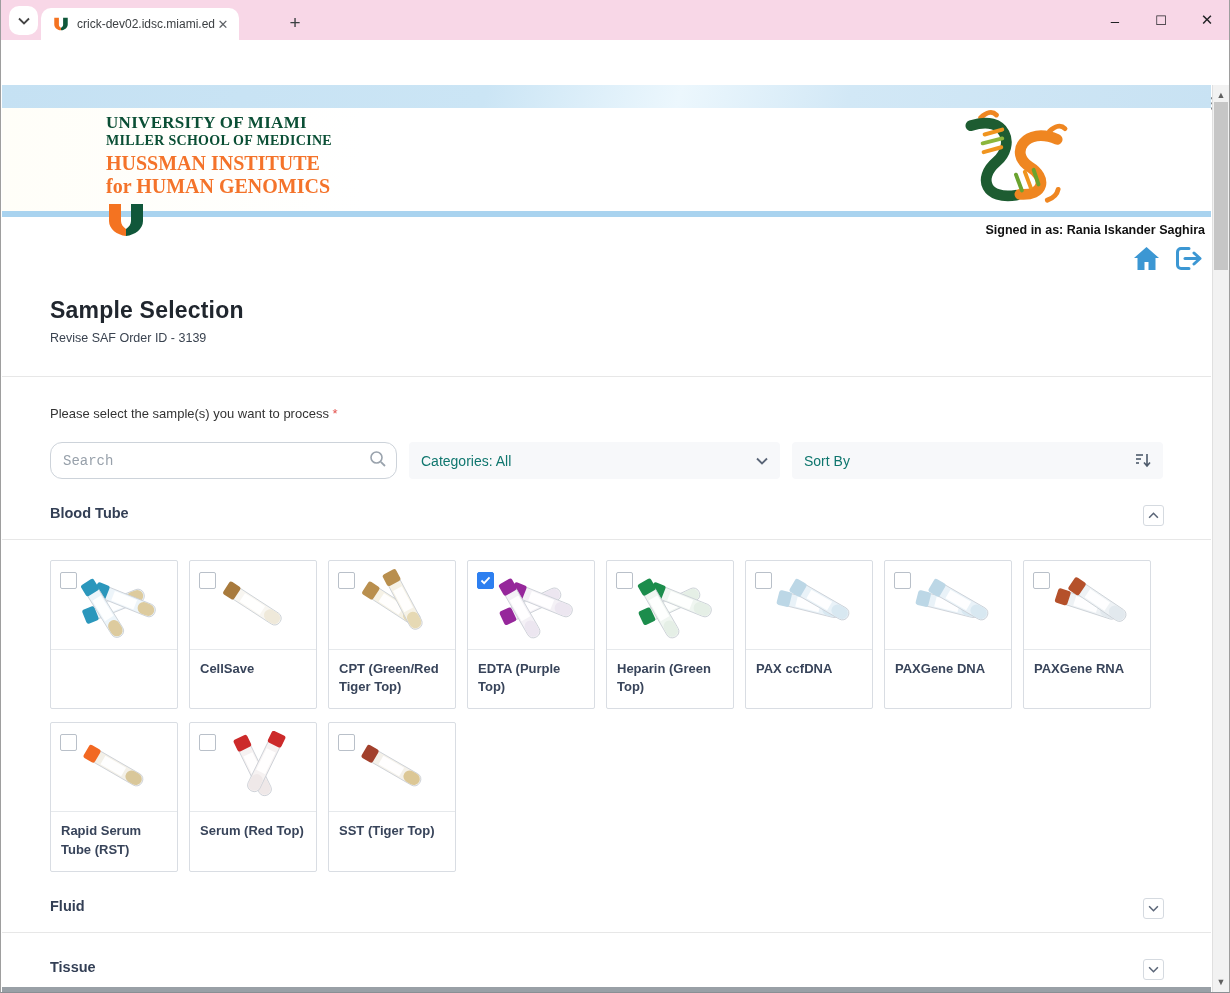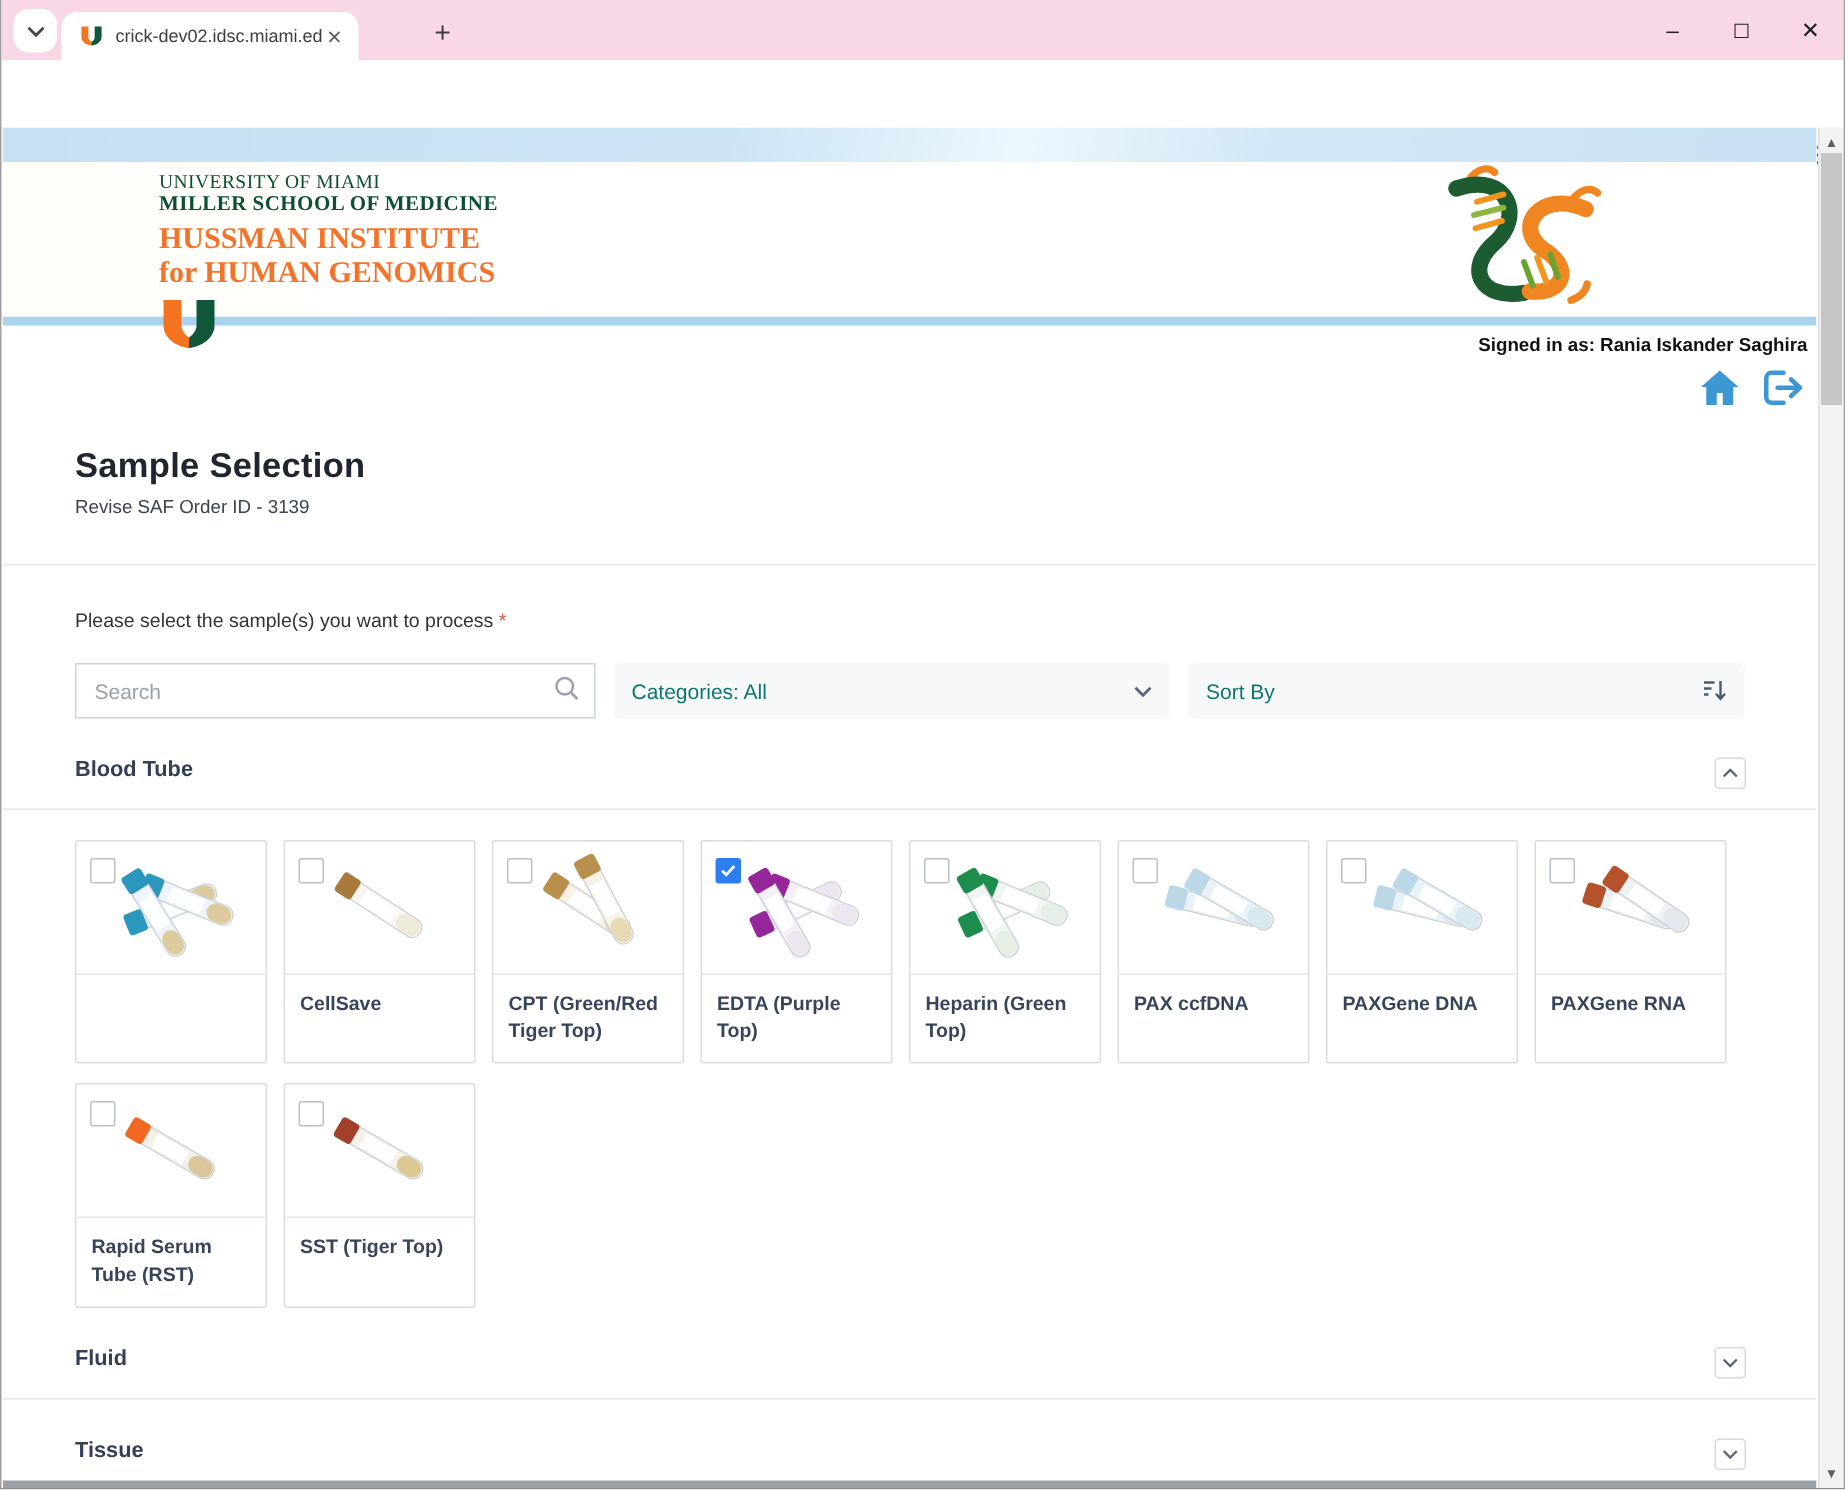--- a/index.html
+++ b/index.html
@@ -33,43 +33,43 @@
   .avatar { position:absolute; left:1156px; top:50px; width:27px; height:27px; border-radius:50%; background:#f1b8cc;
             display:flex; align-items:center; justify-content:center; }
   .dots { position:absolute; left:1197px; top:49px; width:28px; height:28px; display:flex; align-items:center;
           justify-content:center; color:#5f6368; font-size:15px; letter-spacing:0; }
 
   
   #page { position:absolute; top:85px; left:1px; right:18px; bottom:0; background:#fff; overflow:hidden; }
   .band-top { height:23px; background:linear-gradient(105deg,#c5e1f3 0%,#cbe5f5 40%,#ecf7fd 56%,#d2e8f6 70%,#c8e2f3 100%); }
   .banner { position:relative; height:103px; background:linear-gradient(90deg,#fffef8 0%,#ffffff 30%); }
   .um-block { position:absolute; left:104px; top:5px; }
-  .um-l1 { font-family:"Liberation Serif", serif; font-weight:normal; font-size:13px; color:#0b4f35; letter-spacing:.3px; }
+  .um-l1 { font-family:"Liberation Serif", serif; font-weight:bold; font-size:17px; color:#0b4f35; letter-spacing:.3px; }
   .um-l2 { font-family:"Liberation Serif", serif; font-weight:bold; font-size:14px; color:#0b4f35; letter-spacing:.3px; }
   .um-l3 { font-family:"Liberation Serif", serif; font-weight:bold; font-size:20px; color:#f4732a; margin-top:3px; }
   .um-l4 { font-family:"Liberation Serif", serif; font-weight:bold; font-size:20px; color:#f4732a; }
   .um-u  { margin-top:5px; }
   .dna { position:absolute; right:132px; top:2px; }
   .band-thin { height:6px; background:#a9d3ef; }
   .signed-row { text-align:right; padding:6px 6px 0 0; font-size:12.5px; font-weight:bold; color:#111; }
   .icons-row { display:flex; justify-content:flex-end; gap:15px; padding:9px 8px 0 0; }
   .icons-row span { display:inline-flex; }
 
   h1 { margin:26px 0 0 48px; font-size:23px; color:#20262e; letter-spacing:.2px; }
   .subtitle { margin:7px 0 0 48px; font-size:12.5px; color:#3a4350; }
   .divider { border:none; border-top:1px solid #e7e7e7; margin:0; }
   .div-1 { margin-top:31px; }
   .instruction { margin:29px 0 0 48px; font-size:13px; color:#333; }
   .req { color:#e2504c; }
 
   .filter-row { display:flex; gap:12px; margin:21px 48px 0 48px; }
   .filter-row > * { flex:1; height:37px; border-radius:4px; }
   .search-wrap { position:relative; }
-  .search-wrap input { width:100%; height:100%; border:1px solid #cdd3da; border-radius:0; padding:0 34px 0 12px;
-                       font-size:14px; color:#333; font-family:Liberation Sans, sans-serif; outline:none; }
+  .search-wrap input { width:100%; height:100%; border:1px solid #cdd3da; border-radius:12px; padding:0 34px 0 12px;
+                       font-size:14px; color:#333; font-family:Liberation Mono, monospace; outline:none; }
   .search-wrap input::placeholder { color:#98a1ab; }
   .search-ic { position:absolute; right:10px; top:8px; }
   .filter-box { background:#f7f8fa; display:flex; align-items:center; justify-content:space-between;
                 padding:0 12px; font-size:14px; color:#0f766e; }
 
   .section-head { display:flex; align-items:flex-start; justify-content:space-between; margin:26px 47px 0 48px; }
   .section-title { font-size:14.5px; font-weight:bold; color:#333f55; }
   .chev-btn { width:21px; height:21px; background:#fff; border:1px solid #d5dae0; border-radius:3px;
               display:flex; align-items:center; justify-content:center; }
   .section-head + .divider { margin-top:13px; }
@@ -449,20 +449,40 @@
                   <rect x="-33" y="-7.5" width="13" height="15" rx="2.5" fill="#f26822"></rect>
                 </g>
               </svg>
             </div>
             <div class="card-label">Rapid Serum Tube (RST)</div>
           </div>
           <div class="card">
             <div class="card-img">
               <span class="cb"></span>
               <svg class="tubes" width="112" height="72" viewBox="0 0 112 72">
+                <g transform="translate(56,36) rotate(64)">
+                  <rect x="-31" y="-6.5" width="62" height="13" rx="6" fill="#f6f2f2" stroke="#c9ced4" stroke-width="0.8"></rect>
+                  <rect x="13" y="-6" width="17" height="12" rx="6" fill="#efe8e8"></rect>
+                  <rect x="-14" y="-5" width="24" height="10" fill="#ffffff" opacity="0.92"></rect>
+                  <rect x="-33" y="-7.5" width="13" height="15" rx="2.5" fill="#cc2a2a"></rect>
+                </g>
+                <g transform="translate(67,32) rotate(116)">
+                  <rect x="-31" y="-6.5" width="62" height="13" rx="6" fill="#f6f2f2" stroke="#c9ced4" stroke-width="0.8"></rect>
+                  <rect x="13" y="-6" width="17" height="12" rx="6" fill="#efe8e8"></rect>
+                  <rect x="-14" y="-5" width="24" height="10" fill="#ffffff" opacity="0.92"></rect>
+                  <rect x="-33" y="-7.5" width="13" height="15" rx="2.5" fill="#cc2a2a"></rect>
+                </g>
+              </svg>
+            </div>
+            <div class="card-label">Serum (Red Top)</div>
+          </div>
+          <div class="card">
+            <div class="card-img">
+              <span class="cb"></span>
+              <svg class="tubes" width="112" height="72" viewBox="0 0 112 72">
                 <g transform="translate(56,36) rotate(30)">
                   <rect x="-31" y="-6.5" width="62" height="13" rx="6" fill="#f4f1ea" stroke="#c9ced4" stroke-width="0.8"></rect>
                   <rect x="13" y="-6" width="17" height="12" rx="6" fill="#dcc795"></rect>
                   <rect x="-14" y="-5" width="24" height="10" fill="#ffffff" opacity="0.92"></rect>
                   <rect x="-33" y="-7.5" width="13" height="15" rx="2.5" fill="#a2402c"></rect>
                 </g>
               </svg>
             </div>
             <div class="card-label">SST (Tiger Top)</div>
           </div>

